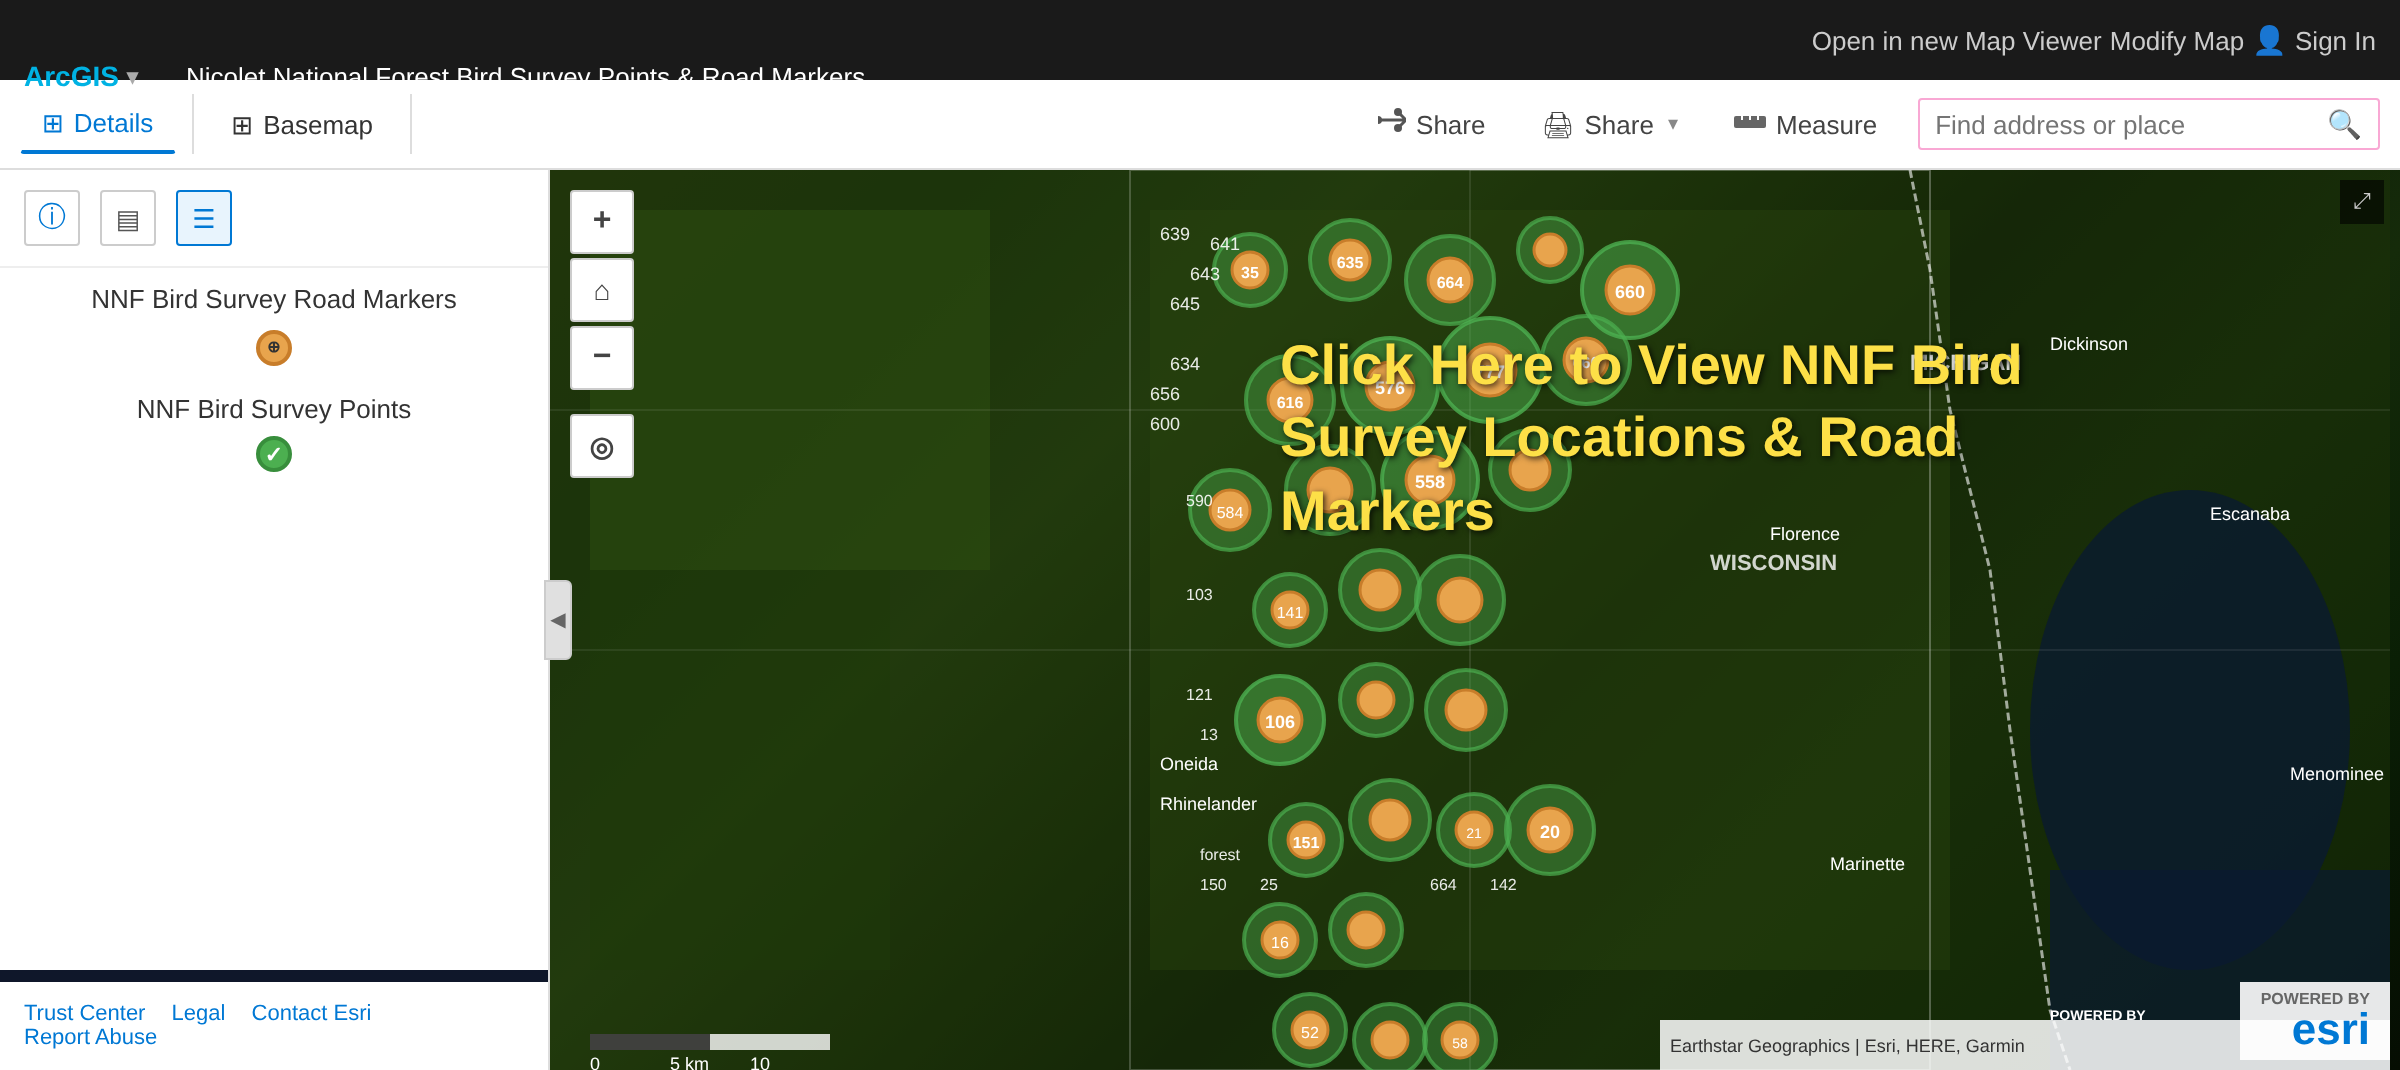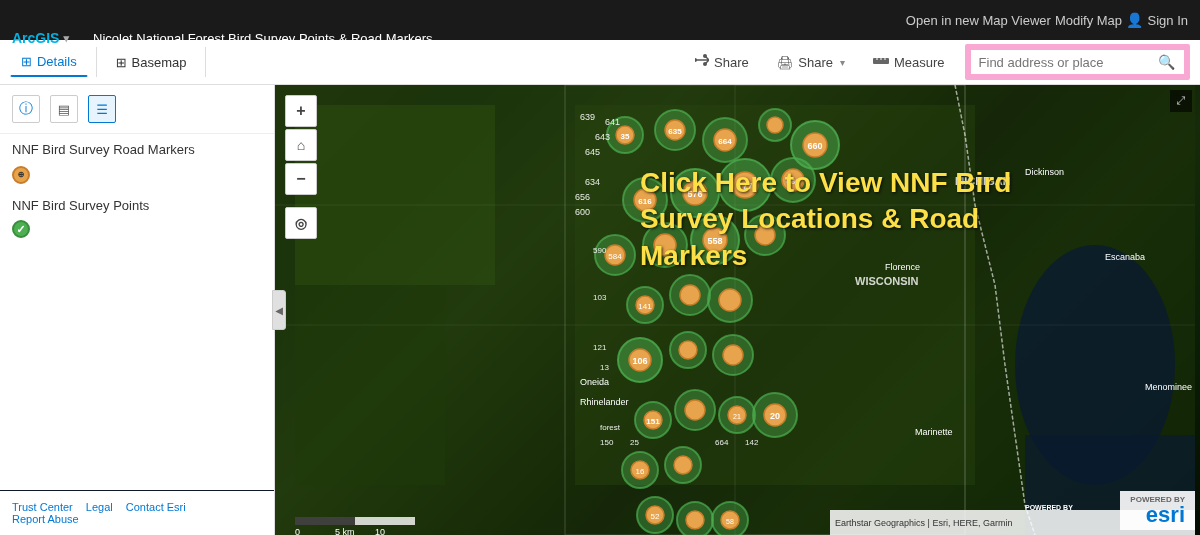--- a/index.html
+++ b/index.html
@@ -30,46 +30,46 @@
     }
     .tab-btn.active { border-bottom: 2px solid #0078d4; color: #0078d4; }
     .toolbar-divider { width: 1px; height: 30px; background: #ddd; margin: 0 6px; }
     .toolbar-right { display: flex; align-items: center; gap: 12px; margin-left: auto; }
     .toolbar-btn {
       display: flex; align-items: center; gap: 5px; padding: 5px 8px;
       cursor: pointer; font-size: 13px; color: #444; background: none;
       border: none; border-radius: 2px;
     }
     .search-box {
-      display: flex; align-items: center; border: 6px solid #f9a8d4;
-      border-radius: 2px; padding: 4px 8px; gap: 4px; min-width: 220px;
+      display: flex; align-items: center; border: 1px solid #f9a8d4;
+      border-radius: 2px; padding: 4px 8px; gap: 20px; min-width: 220px;
     }
     .search-box input {
       border: none; outline: none; font-size: 13px; color: #666; width: 100%;
     }
 
     
     .main { display: flex; height: calc(535px - 85px); }
 
     
     .sidebar { width: 275px; min-width: 275px; background: #fff; border-right: 1px solid #ddd; display: flex; flex-direction: column; position: relative; }
     .sidebar-icons { display: flex; gap: 10px; padding: 10px 12px; border-bottom: 1px solid #eee; }
     .sidebar-icon-btn {
       width: 28px; height: 28px; display: flex; align-items: center; justify-content: center;
       border: 1px solid #ccc; border-radius: 2px; cursor: pointer; background: #fff; font-size: 13px; color: #555;
     }
     .sidebar-content { padding: 8px 12px; flex: 1; overflow-y: auto; }
     .legend-title { font-size: 14px; font-weight: 600; color: #333; margin-bottom: 10px; }
-    .legend-item { margin-bottom: 14px; }
+    .legend-item { margin-bottom: 14px; text-align: center; }
     .legend-item-title { font-size: 13px; color: #333; margin-bottom: 6px; }
     .legend-icon { width: 18px; height: 18px; border-radius: 50%; display: inline-flex; align-items: center; justify-content: center; font-size: 10px; }
     .legend-icon.orange { background: #e8a44d; border: 2px solid #c87d2a; }
     .legend-icon.green { background: #4caf50; border: 2px solid #388e3c; }
     .legend-checkmark { color: #fff; font-size: 11px; font-weight: bold; }
-    .sidebar-footer { padding: 10px 12px; border-top: 1px solid #0f172a; font-size: 11px; color: #666; }
+    .sidebar-footer { padding: 10px 12px; border-top: 6px solid #0f172a; font-size: 11px; color: #666; }
     .sidebar-footer a { color: #0078d4; text-decoration: none; margin-right: 10px; }
     .collapse-btn {
       position: absolute; right: -12px; top: 50%; transform: translateY(-50%);
       width: 14px; height: 40px; background: #e0e0e0; border: 1px solid #ccc;
       cursor: pointer; display: flex; align-items: center; justify-content: center;
       font-size: 10px; color: #666; z-index: 10; border-radius: 0 3px 3px 0;
     }
 
     
     .map-container { flex: 1; position: relative; overflow: hidden; background: #2d4a1e; }

